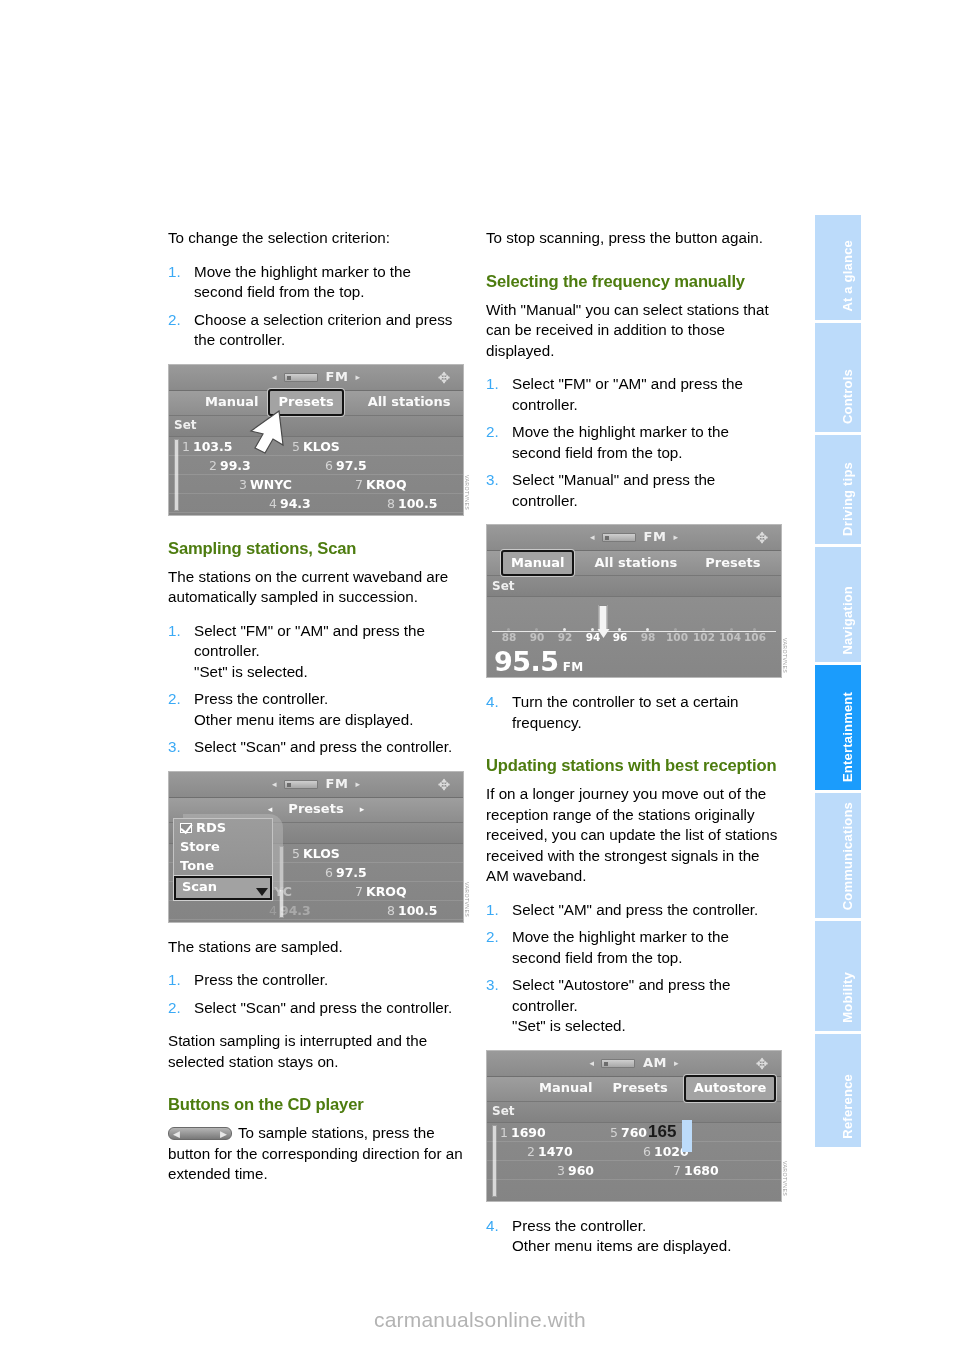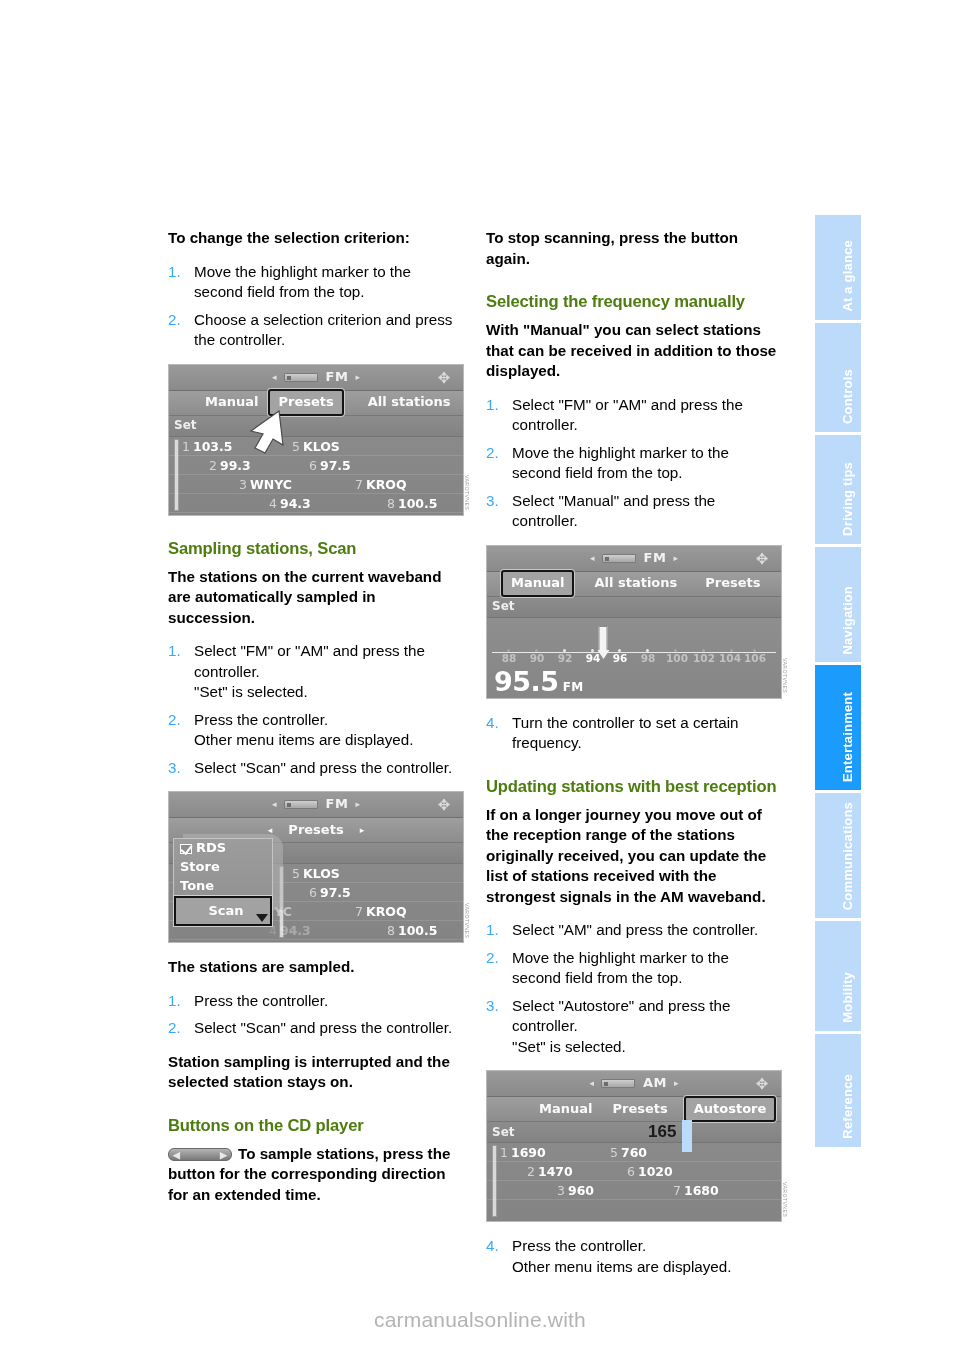--- a/index.html
+++ b/index.html
@@ -21,21 +21,21 @@
     position: absolute;
     top: 228px;
     width: 296px;
     font-size: 15.2px;
     line-height: 20.5px;
     color: #000;
   }
   .col-left  { left: 168px; }
   .col-right { left: 486px; }
 
-  p.body { margin: 0 0 13px 0; font-weight: bold; }
+  p.body { margin: 0 0 13px 0; }
 
   h2.section {
     color: #4d7c0f;
     font-size: 16.6px;
     font-weight: bold;
     line-height: 21px;
     margin: 22px 0 8px 0;
     letter-spacing: -0.15px;
   }
 
@@ -178,21 +178,21 @@
     border-bottom: 1px solid rgba(255,255,255,0.12);
     font-size: 12.5px;
     font-weight: bold;
   }
   .prow .left  { position: absolute; color: #fff; }
   .prow .right { position: absolute; color: #fff; }
   .prow .idx   { color: #d4d4d4; font-weight: normal; margin-right: 3px; }
   .prow.r1 .left  { left: 13px; }
   .prow.r1 .right { left: 123px; }
   .prow.r2 .left  { left: 40px; }
-  .prow.r2 .right { left: 140px; }
+  .prow.r2 .right { left: 156px; }
   .prow.r3 .left  { left: 70px; }
   .prow.r3 .right { left: 186px; }
   .prow.r4 .left  { left: 100px; }
   .prow.r4 .right { left: 218px; }
 
   .scrollbar {
     position: absolute;
     left: 5px; top: 2px;
     width: 5px; height: 72px;
     background: #d9d9d9;
@@ -222,22 +222,21 @@
     font-size: 13px;
     font-weight: bold;
     color: #ffffff;
     display: flex;
     align-items: center;
   }
   .dropdown .ditem.sel {
     border: 2px solid #121212;
     background: #a2a2a2;
     box-shadow: 0 0 0 1px #d0d0d0;
-    height: 30px;
-    justify-content: center;
+    height: 24px;
   }
   .dropdown .chk {
     display: inline-block;
     width: 12px; height: 10px;
     border: 1.5px solid #fff;
     margin-right: 4px;
     position: relative;
     background: #8d8d8d;
   }
   .dropdown .chk::after {

